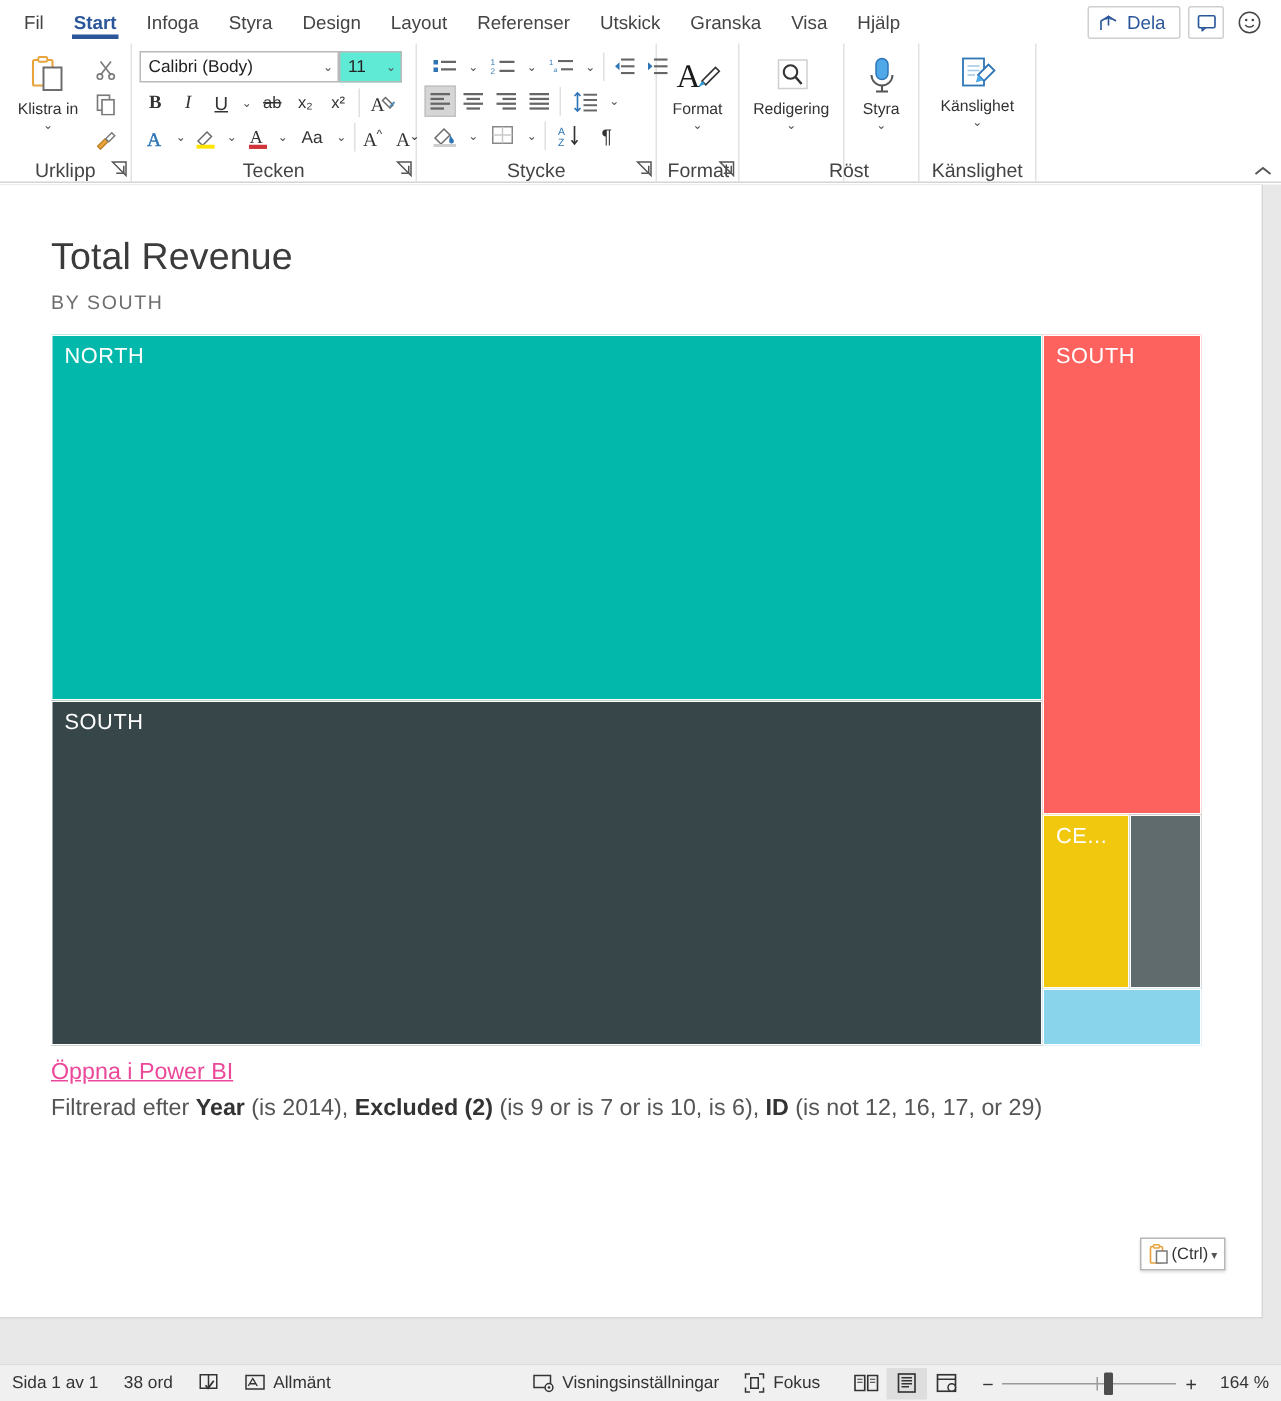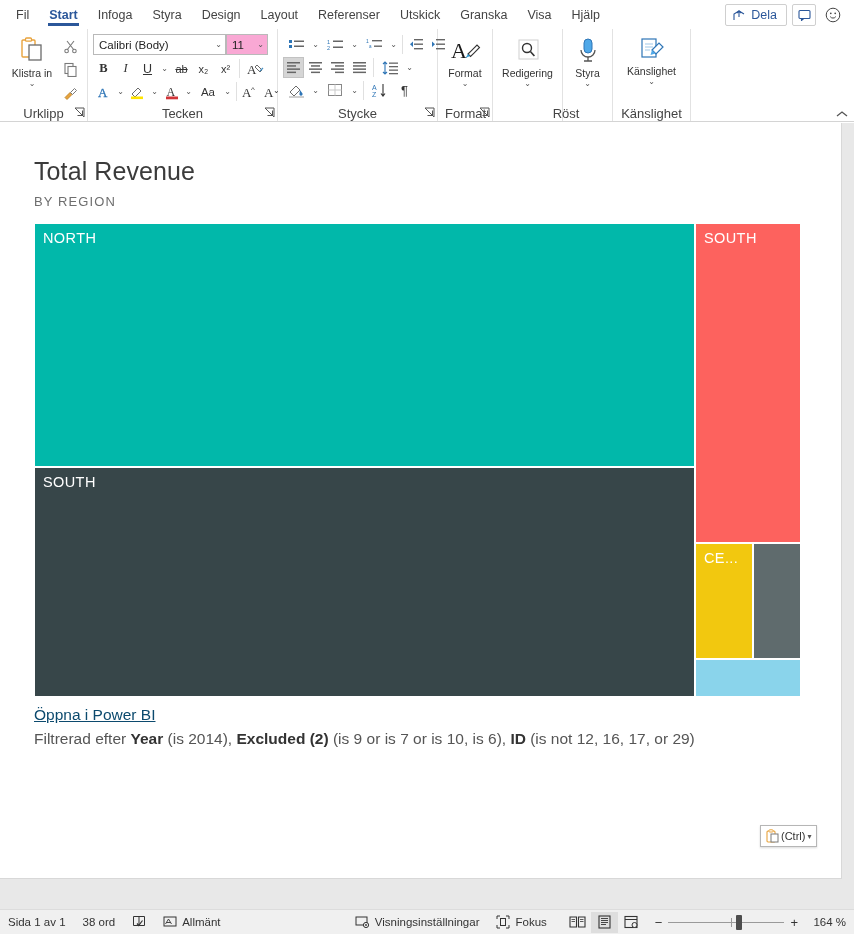--- a/index.html
+++ b/index.html
@@ -115,21 +115,21 @@
   .fontrow { display:flex; align-items:center; gap:0; margin-bottom:3px;}
   .fontbox {
     border: 1px solid #b9b9b9; height: 21px; width: 133px;
     display:flex; align-items:center; padding: 0 3px 0 5px;
     font-size: 11.5px; color: #222; background:#fff;
   }
   .fontbox .v { flex:1; white-space:nowrap; overflow:hidden;}
   .sizebox {
     border: 1px solid #b9b9b9; height: 21px; width: 42px;
     display:flex; align-items:center; padding: 0 3px 0 5px;
-    font-size: 11.5px; color: #222; background:#f9a8d4;
+    font-size: 11.5px; color: #222; background:#5eead4;
   }
   .caret { font-size:8px; color:#555; }
   .tb {
     width: 21px; height: 21px; display:flex; align-items:center;
     justify-content:center; font-size: 12.5px; color:#333;
   }
   .tb.wide { width: 26px; }
   .tb.sel { background:#d5d5d5; border:1px solid #c2c2c2; }
   .sep { width:1px; height:19px; background:#e0e0e0; margin:0 2px; }
   .collapse-ribbon {
@@ -173,21 +173,21 @@
   .tile .tlabel {
     color: #ffffff;
     font-size: 14.5px;
     letter-spacing: 0.4px;
     padding: 6px 0 0 8px;
     white-space: nowrap;
   }
 
   .doc-links { padding: 6px 0 0 0; }
   .doc-link {
-    font-size: 15.5px; color: #0c4a6e; text-decoration: underline;
+    font-size: 15.5px; color: #ec4899; text-decoration: underline;
     line-height: 24px; display:inline-block;
   }
   .doc-line { font-size: 15.5px; color: #555; line-height: 24.5px; white-space: nowrap;}
   .doc-line b { color:#333; font-weight:bold; }
 
   .paste-opt {
     position:absolute; left: 760px; top: 702px;
     border: 1px solid #b6b6b6; background:#fff;
     height: 22px; display:flex; align-items:center; gap:2px;
     padding: 0 5px; font-size: 11px; color:#333;
@@ -620,21 +620,21 @@
     <svg width="12" height="8" viewBox="0 0 12 8">
         <path d="M1 6l5-4 5 4" fill="none" stroke="#555" stroke-width="1.3"></path>
       </svg>
   </div>
 </div>
 
 <div class="docarea">
   <div class="page">
     <div class="page-inner">
       <div class="doc-title">Total Revenue</div>
-      <div class="doc-sub">BY REGION</div>
+      <div class="doc-sub">BY SOUTH</div>
 
       <div class="treemap" id="treemap">
           <div class="tile" style="left: 0px; top: 0px; width: 661px; height: 244px; background: rgb(1, 184, 170);">
             <div class="tlabel">NORTH</div>
           </div>
           <div class="tile" style="left: 0px; top: 244px; width: 661px; height: 230px; background: rgb(55, 70, 73);">
             <div class="tlabel">SOUTH</div>
           </div>
           <div class="tile" style="left: 661px; top: 0px; width: 106px; height: 320px; background: rgb(253, 98, 94);">
             <div class="tlabel">SOUTH</div>

